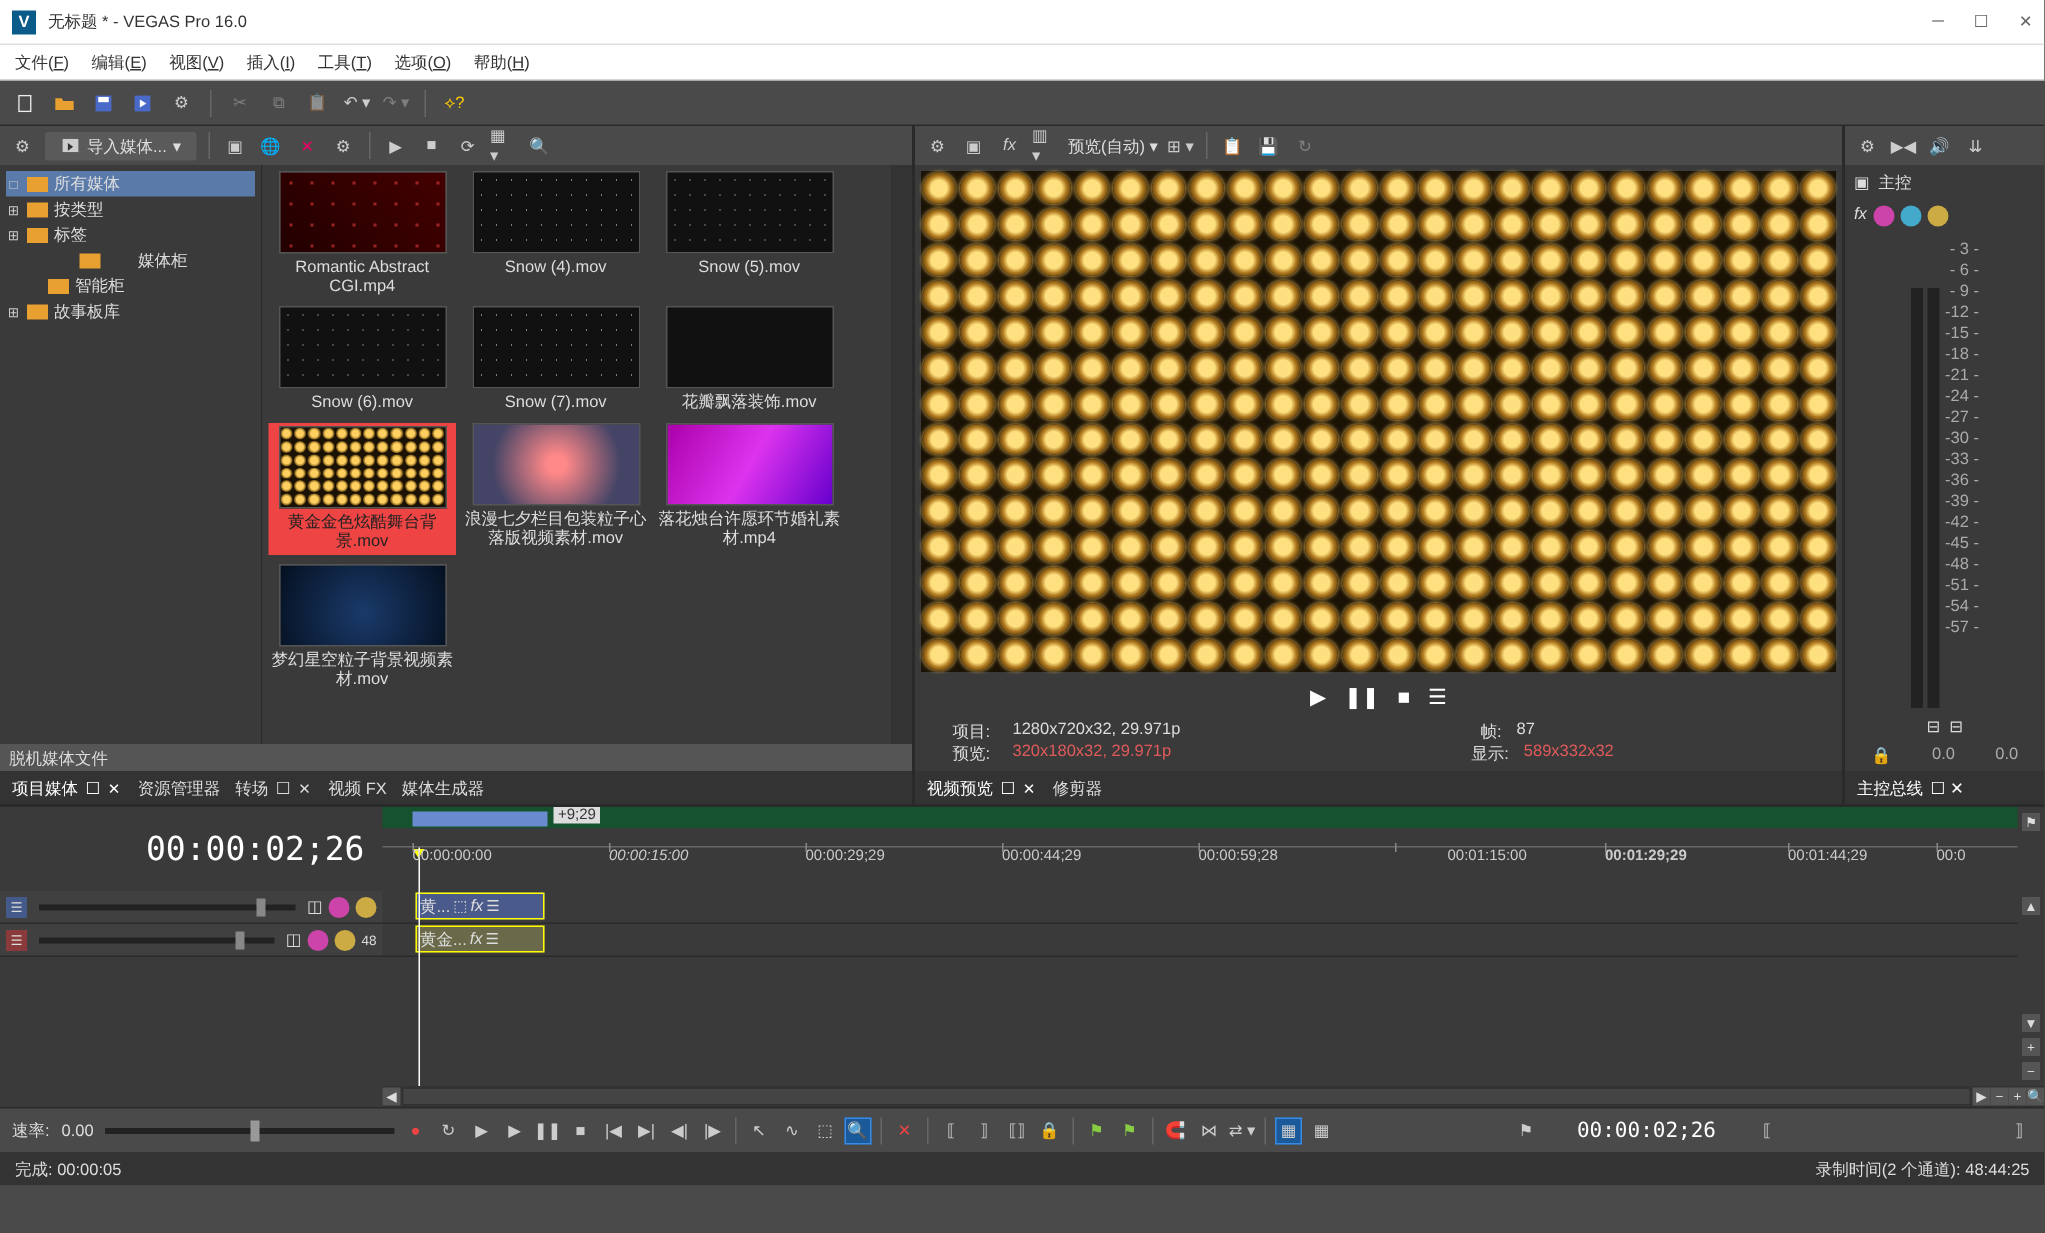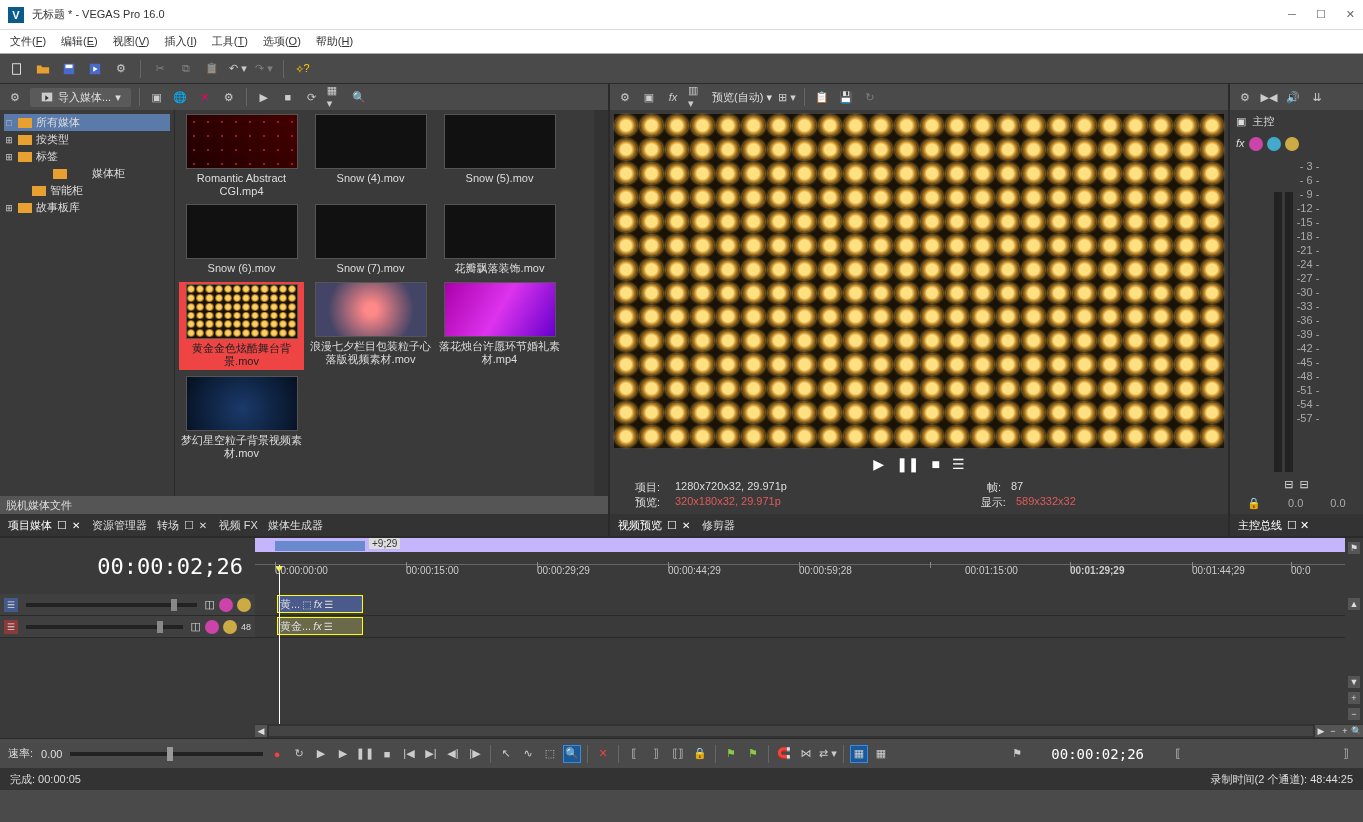--- a/index.html
+++ b/index.html
@@ -69,21 +69,21 @@
 .meter-scale { display: flex; flex-direction: column; font-size: 9px; color: #aaa; gap: 0px; text-align: right; }
 .meter-scale div { height: 14px; line-height:14px;}
 .meter-bars { display:flex; gap:3px; margin-right: 4px; align-items:flex-end;}
 .meter-bar { width: 8px; height: 280px; background: #222; }
 .master-foot { padding: 4px; font-size: 10px; color: #aaa; display:flex; justify-content: space-around;}
 
 .timeline-area { height: 232px; display: flex; flex-direction: column; background: #3a3a3a; border-top: 2px solid #2a2a2a; }
 .timeline-header { height: 56px; display: flex; }
 .timecode { width: 255px; display: flex; align-items: center; justify-content: flex-end; padding-right: 12px; font-size: 22px; color: #fff; font-family: monospace; }
 .ruler-area { flex: 1; position: relative; background: #3a3a3a; }
-.region-bar { height: 14px; position: relative; background:#c4b5fd;}
+.region-bar { height: 14px; position: relative; background:#14532d;}
 .region-mark { position: absolute; left: 20px; width: 90px; height: 10px; top:3px; background: #6a8ad0; }
 .region-label { position: absolute; left: 114px; top: 0px; background: #ddd; color: #333; padding: 0 3px; font-size: 10px; }
 .ruler { height: 30px; position: relative; border-top: 1px solid #666; }
 .ruler-tick { position: absolute; top: 0; font-size: 10px; color: #ccc; }
 .ruler-tick::before { content: ""; position: absolute; top: -3px; left: 0; width: 1px; height: 6px; background: #888; }
 .cursor-line { position:absolute; top:0; bottom:0; width:1px; background:#fff; left: 24px;}
 .cursor-tri { position:absolute; top:14px; left:0px; width:0; height:0; border-left:4px solid transparent; border-right:4px solid transparent; border-top:6px solid #ff0;}
 
 .tracks { flex: 1; display: flex; overflow: hidden; }
 .track-headers { width: 255px; background: #3a3a3a; }
@@ -827,21 +827,21 @@
       <div class="region-bar">
         <div class="region-mark"></div>
         <div class="region-label">+9;29</div>
       </div>
       <div style="height:12px; position:relative;">
         <div class="cursor-tri" style="left:20px;"></div>
       </div>
       <div class="ruler" id="ruler">
         <div class="cursor-line"></div>
       <div class="ruler-tick" style="left: 20px;">00:00:00:00</div>
-          <div class="ruler-tick" style="left: 151px;">00:00:15:00</div>
+          <div class="ruler-tick" style="left: 151px; font-style: italic;">00:00:15:00</div>
           <div class="ruler-tick" style="left: 282px;">00:00:29;29</div>
           <div class="ruler-tick" style="left: 413px;">00:00:44;29</div>
           <div class="ruler-tick" style="left: 544px;">00:00:59;28</div>
           <div class="ruler-tick" style="left: 675px; padding-left: 35px;">00:01:15:00</div>
           <div class="ruler-tick" style="left: 815px; font-weight: bold;">00:01:29;29</div>
           <div class="ruler-tick" style="left: 937px;">00:01:44;29</div>
           <div class="ruler-tick" style="left: 1036px;">00:0</div>
         </div>
     </div>
     <div class="right-gutter">

